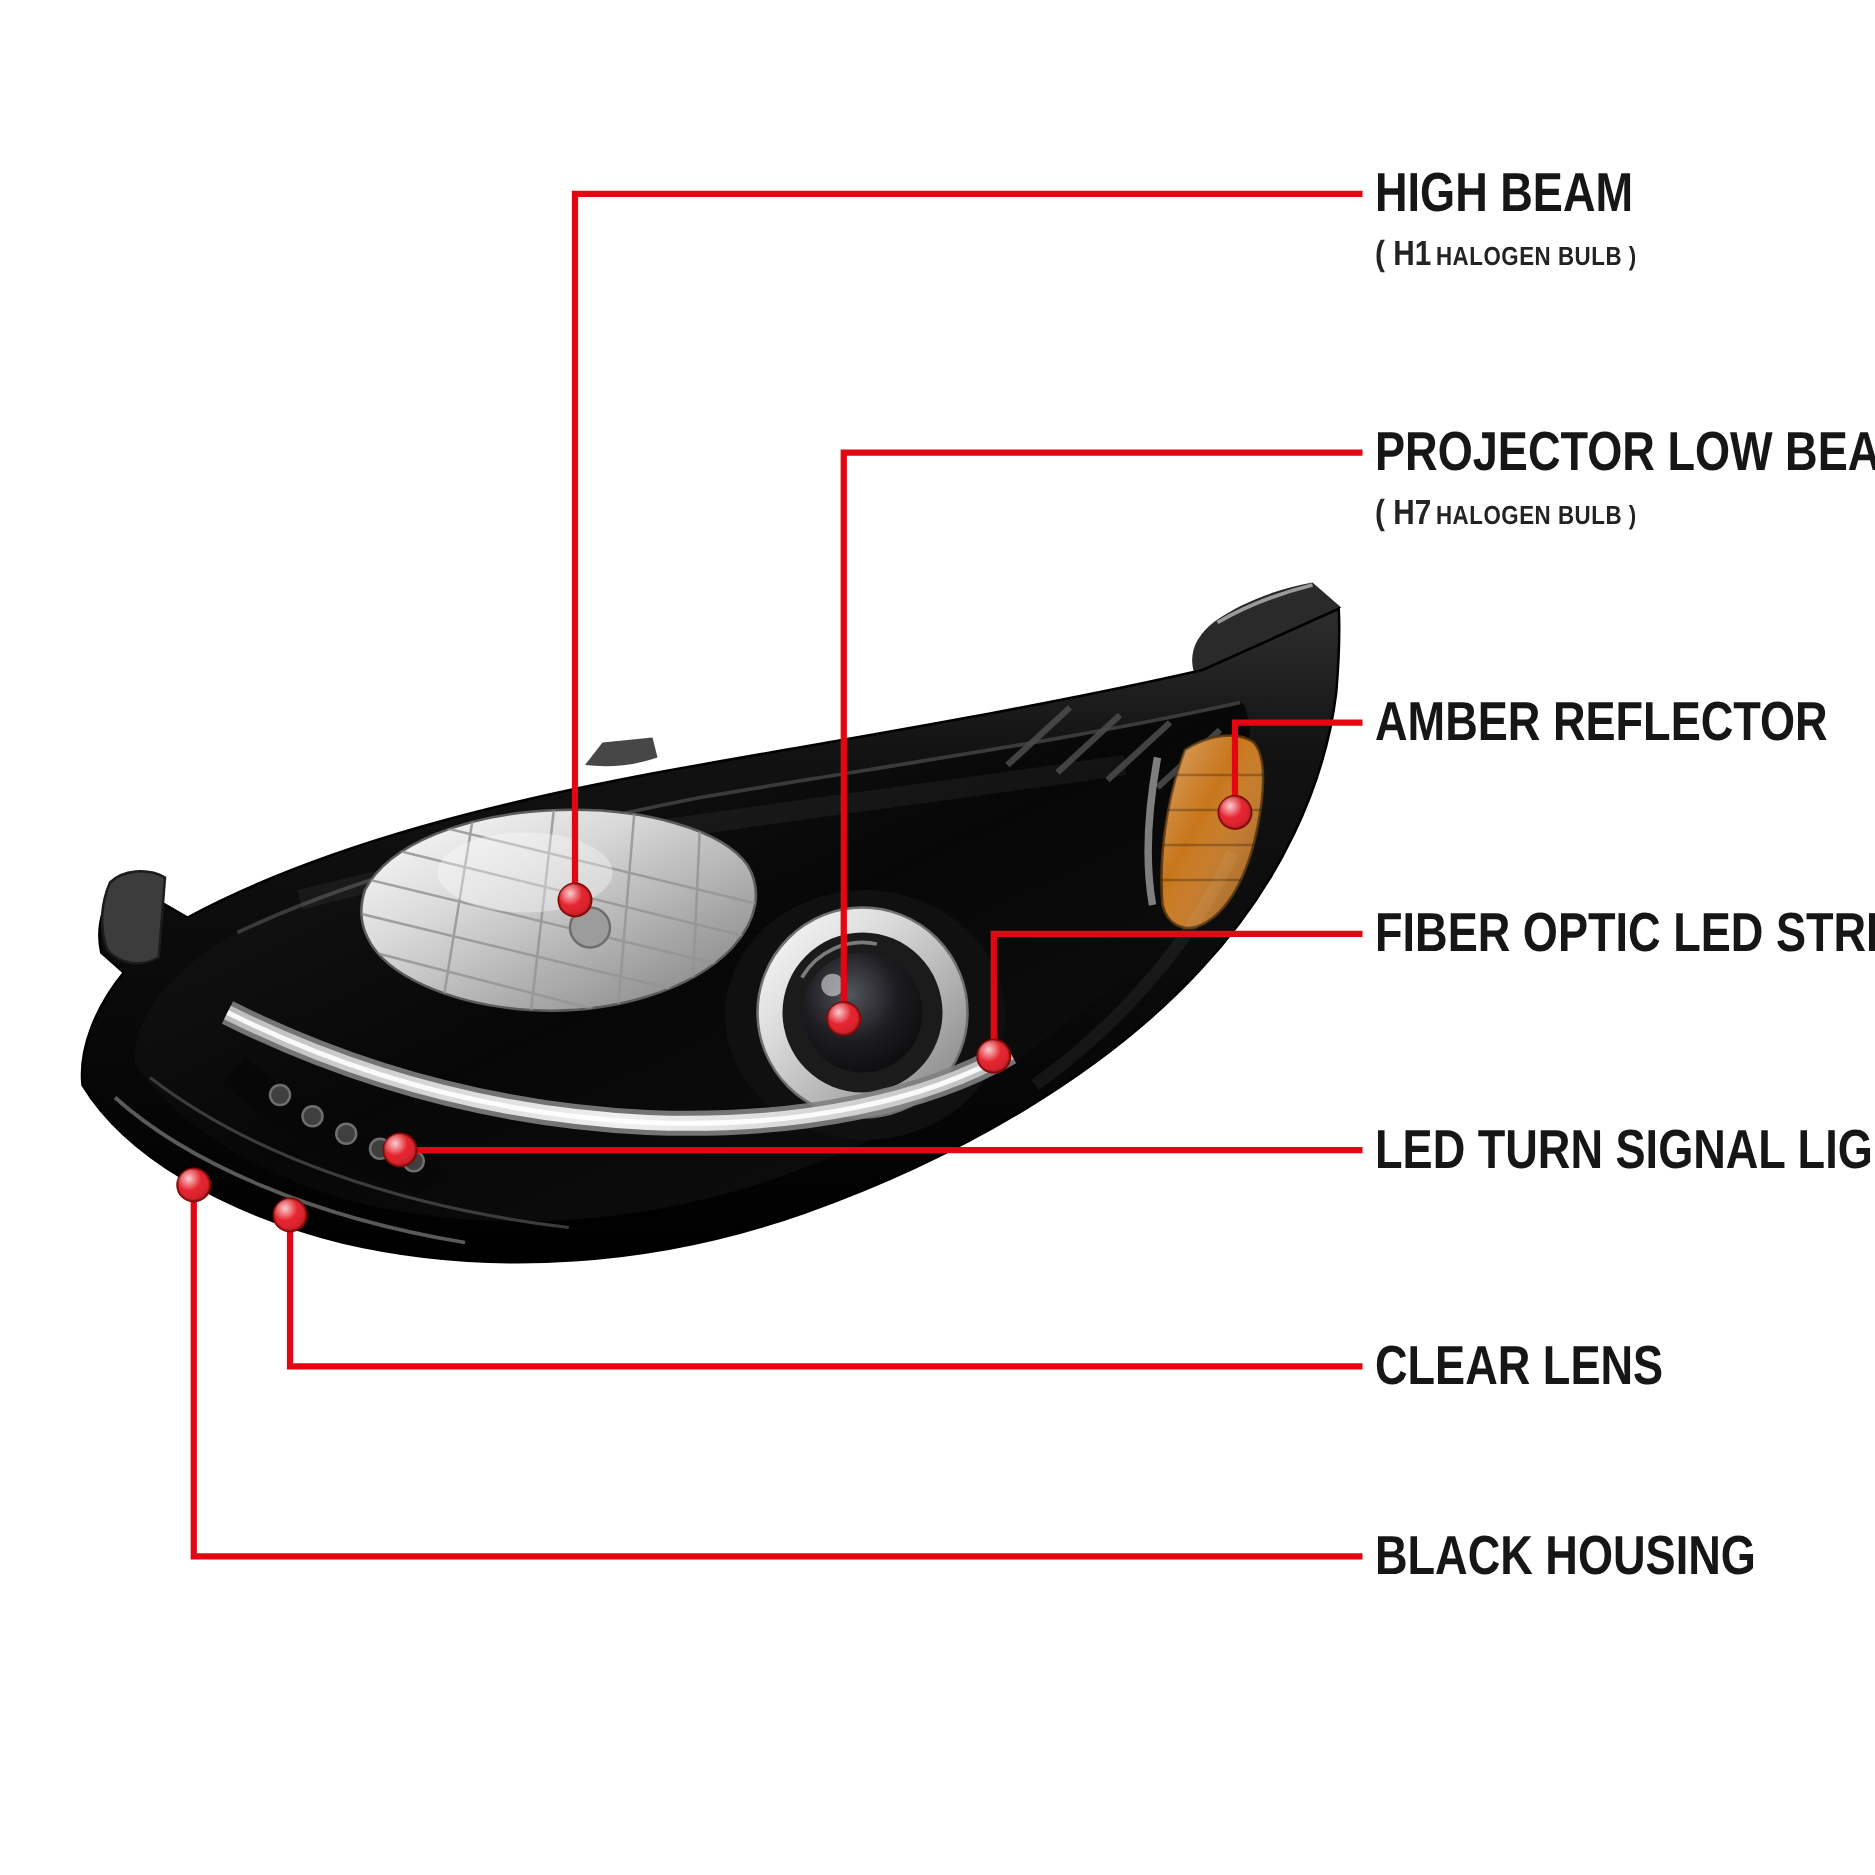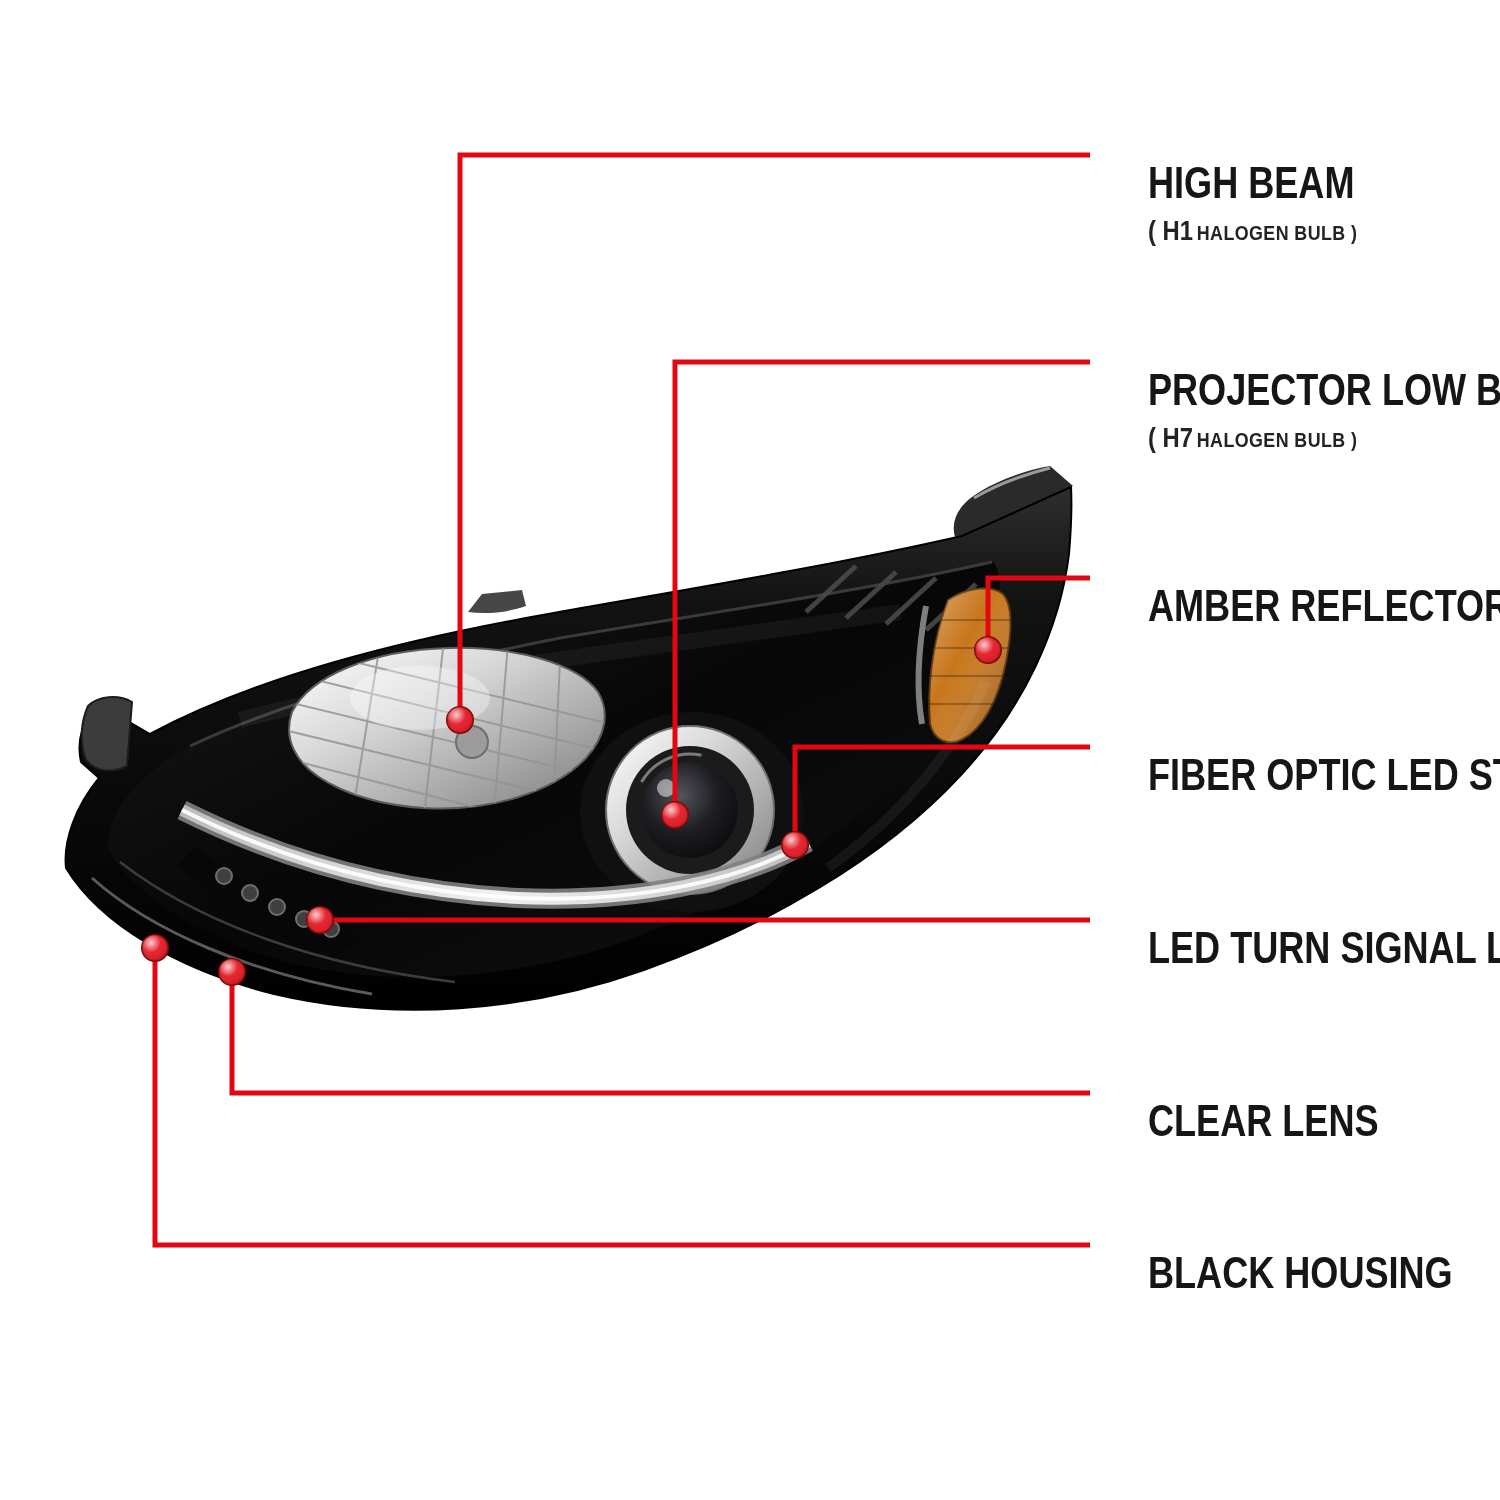--- a/index.html
+++ b/index.html
@@ -5,21 +5,21 @@
   html,body{margin:0;padding:0;}
   body{
     width:1500px;height:1500px;
     background:#ffffff;
     font-family:"Liberation Sans", sans-serif;
     position:relative;
     overflow:hidden;
   }
   .stage{position:absolute;inset:0;width:1500px;height:1500px;}
   .art{position:absolute;left:0;top:0;width:1500px;height:1500px;}
-  .callout{position:absolute;left:1148px;color:#141414;margin-top:28px;}
+  .callout{position:absolute;left:1100px;color:#141414;}
   .callout .label{
     font-size:44px;
     font-weight:700;
     line-height:1;
     white-space:nowrap;
     color:#161616;
     transform:scaleX(0.82);
     transform-origin:left center;
     letter-spacing:0px;
   }

